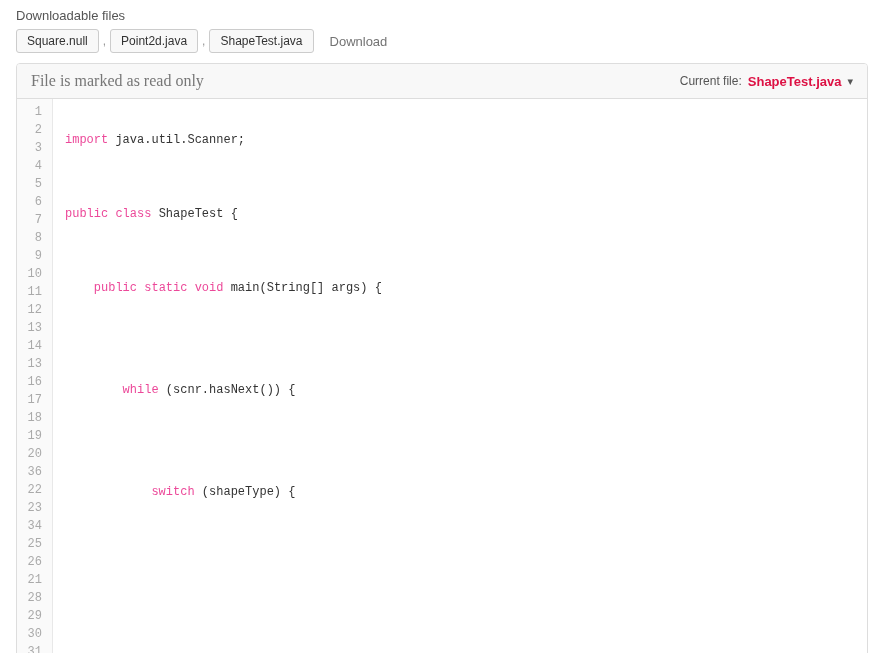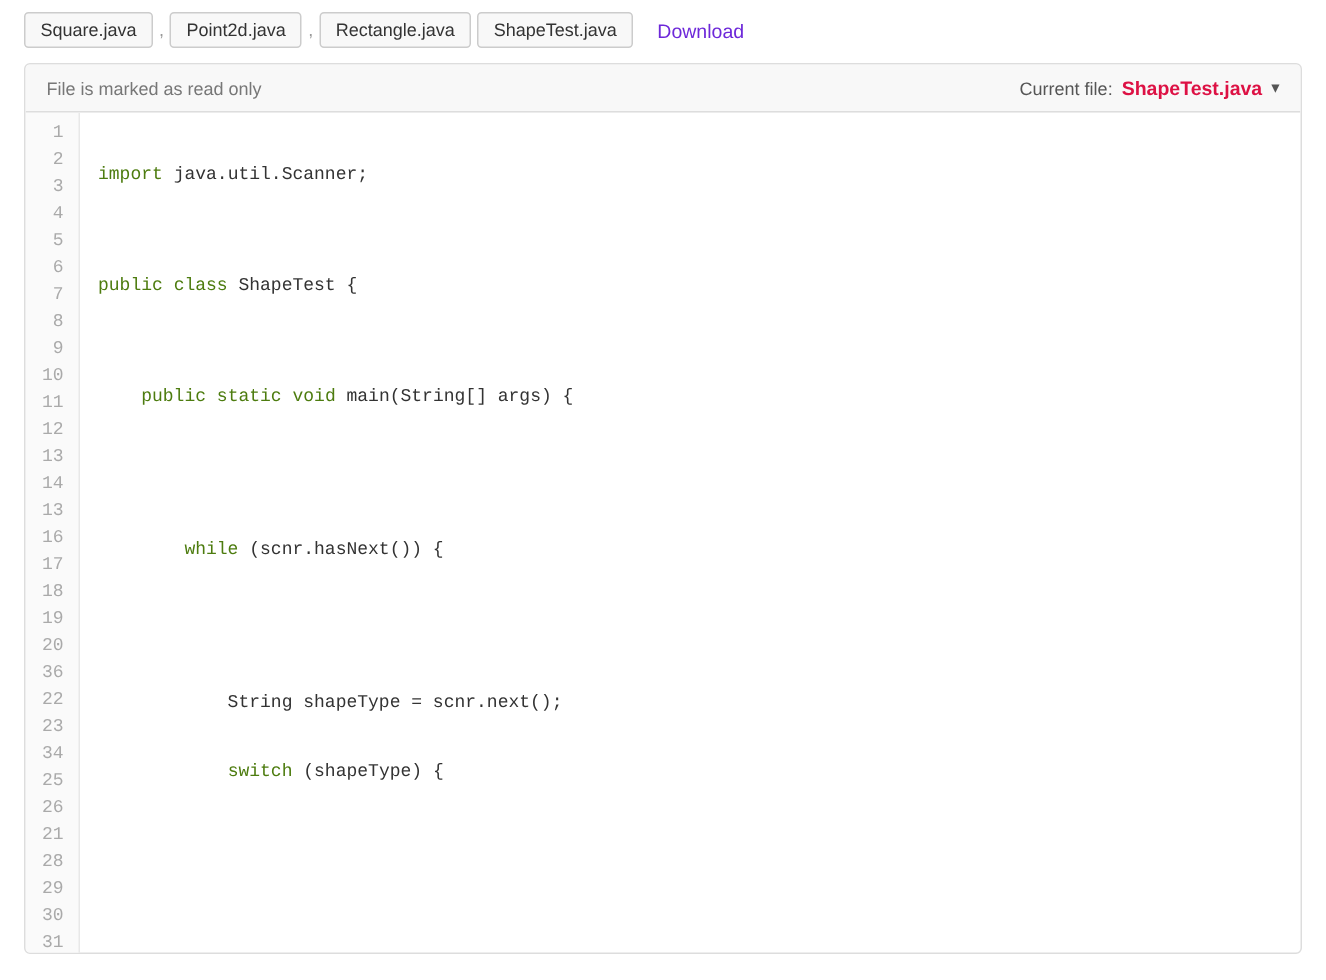--- a/index.html
+++ b/index.html
@@ -33,21 +33,21 @@
       font-size: 12px;
       background: #f8f8f8;
       cursor: pointer;
       color: #333;
     }
     .separator {
       color: #999;
       font-size: 12px;
     }
     .download-btn {
-      color: #6d28d9;
+      color: #737373;
       font-size: 13px;
       font-weight: 500;
       background: none;
       border: none;
       cursor: pointer;
       padding: 4px 6px;
       margin-left: 6px;
     }
     .code-panel {
       border: 1px solid #ddd;
@@ -57,22 +57,23 @@
     }
     .code-header {
       display: flex;
       align-items: center;
       padding: 8px 14px;
       background: #f8f8f8;
       border-bottom: 1px solid #ddd;
       justify-content: space-between;
     }
     .read-only-label {
-      font-size: 12px;
+      font-size: 16px;
       color: #777;
+      font-family: Liberation Serif, serif;
     }
     .current-file-section {
       display: flex;
       align-items: center;
       gap: 6px;
     }
     .current-file-label {
       font-size: 12px;
       color: #555;
       margin-left: 48px;
@@ -110,33 +111,33 @@
     .code-content {
       padding: 4px 12px;
       white-space: pre;
       flex: 1;
       overflow-x: auto;
     }
     .code-content div {
       line-height: 18px;
     }
     
-    .kw { color: #4d7c0f; font-weight: normal; }
+    .kw { color: #ec4899; font-weight: normal; }
   </style>
 </head>
 <body>
 
 <div class="container">
   <div class="downloadable-section">
+    <div class="section-label">Downloadable files</div>
     <div class="file-tabs">
-      <button class="file-tab">Square.java</button>
+      <button class="file-tab">Square.null</button>
       <span class="separator">,</span>
       <button class="file-tab">Point2d.java</button>
       <span class="separator">,</span>
-      <button class="file-tab">Rectangle.java</button>
       <button class="file-tab">ShapeTest.java</button>
       <button class="download-btn">Download</button>
     </div>
   </div>
 
   <div class="code-panel">
     <div class="code-header">
       <span class="read-only-label">File is marked as read only</span>
       <div class="current-file-section">
         <span class="current-file-label">Current file:</span>
@@ -183,21 +184,20 @@
         <div><span class="kw">import</span> java.util.Scanner;</div>
         <div></div>
         <div><span class="kw">public</span> <span class="kw">class</span> ShapeTest {</div>
         <div></div>
         <div>    <span class="kw">public</span> <span class="kw">static</span> <span class="kw">void</span> main(String[] args) {</div>
         <div></div>
         <div></div>
         <div>        <span class="kw">while</span> (scnr.hasNext()) {</div>
         <div></div>
         <div></div>
-        <div>            String shapeType = scnr.next();</div>
         <div>            <span class="kw">switch</span> (shapeType) {</div>
         <div></div>
         
         
         
         
         
         
         
         

